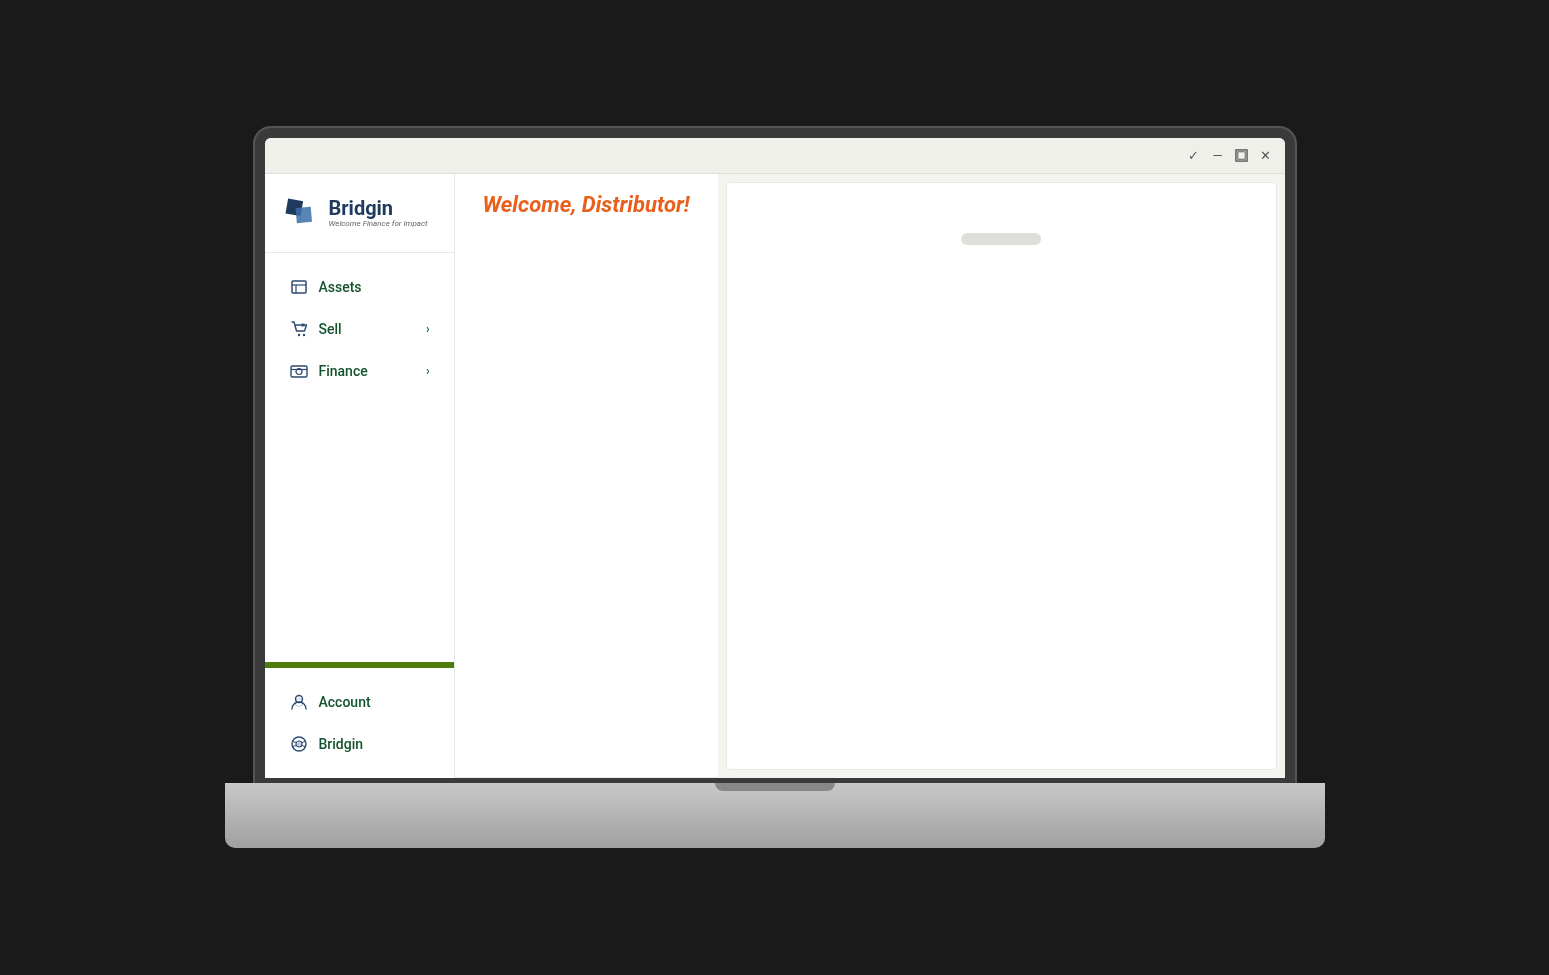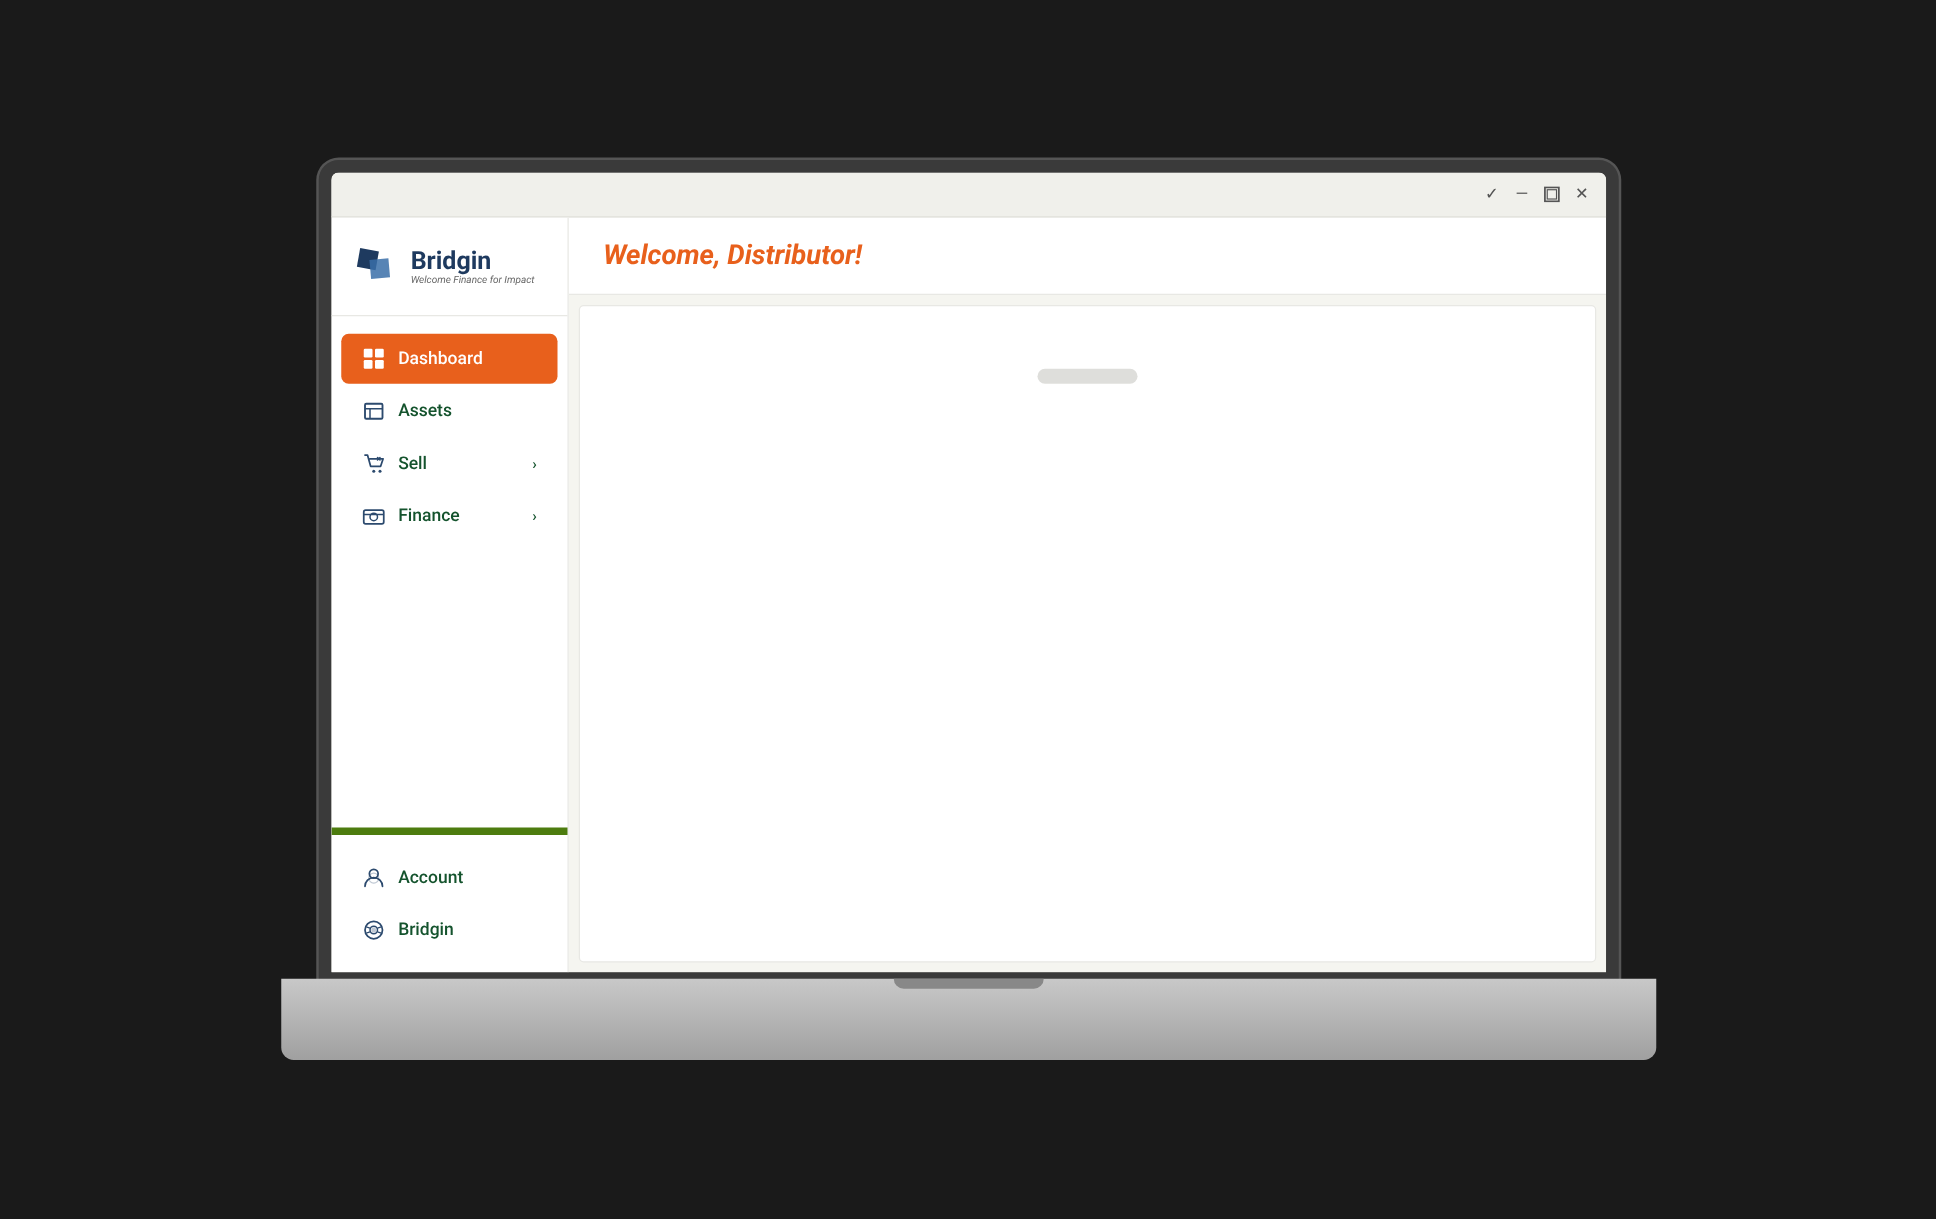--- a/index.html
+++ b/index.html
@@ -180,21 +180,20 @@
 
     .sidebar-bottom {
       padding: 12px 0;
       border-top: 6px solid #4d7c0f;
     }
 
     
     .main-content {
       flex: 1;
       display: flex;
-      flex-direction: column;
       overflow: hidden;
     }
 
     .welcome-header {
       background: #ffffff;
       padding: 18px 28px;
       border-bottom: 1px solid #e8e8e4;
       flex-shrink: 0;
     }
 
@@ -266,31 +265,20 @@
               </svg>
             </div>
             <div class="logo-text-block">
               <span class="logo-name">Bridgin</span>
               <span class="logo-tagline">Welcome Finance for Impact</span>
             </div>
           </div>
 
           <nav class="sidebar-nav">
 
-            <div class="nav-item active">
-              <div class="nav-item-icon">
-                <svg viewBox="0 0 20 20" fill="none" xmlns="http://www.w3.org/2000/svg">
-                  <rect x="2" y="2" width="7" height="7" rx="1" fill="white"></rect>
-                  <rect x="11" y="2" width="7" height="7" rx="1" fill="white"></rect>
-                  <rect x="2" y="11" width="7" height="7" rx="1" fill="white"></rect>
-                  <rect x="11" y="11" width="7" height="7" rx="1" fill="white"></rect>
-                </svg>
-              </div>
-              <span>Dashboard</span>
-            </div>
 
             <div class="nav-item">
               <div class="nav-item-icon">
                 <svg viewBox="0 0 20 20" fill="none" xmlns="http://www.w3.org/2000/svg">
                   <rect x="3" y="4" width="14" height="12" rx="1" stroke="#2c4a6e" stroke-width="1.5" fill="none"></rect>
                   <line x1="3" y1="8" x2="17" y2="8" stroke="#2c4a6e" stroke-width="1.2"></line>
                   <line x1="7" y1="8" x2="7" y2="16" stroke="#2c4a6e" stroke-width="1.2"></line>
                 </svg>
               </div>
               <span>Assets</span>

